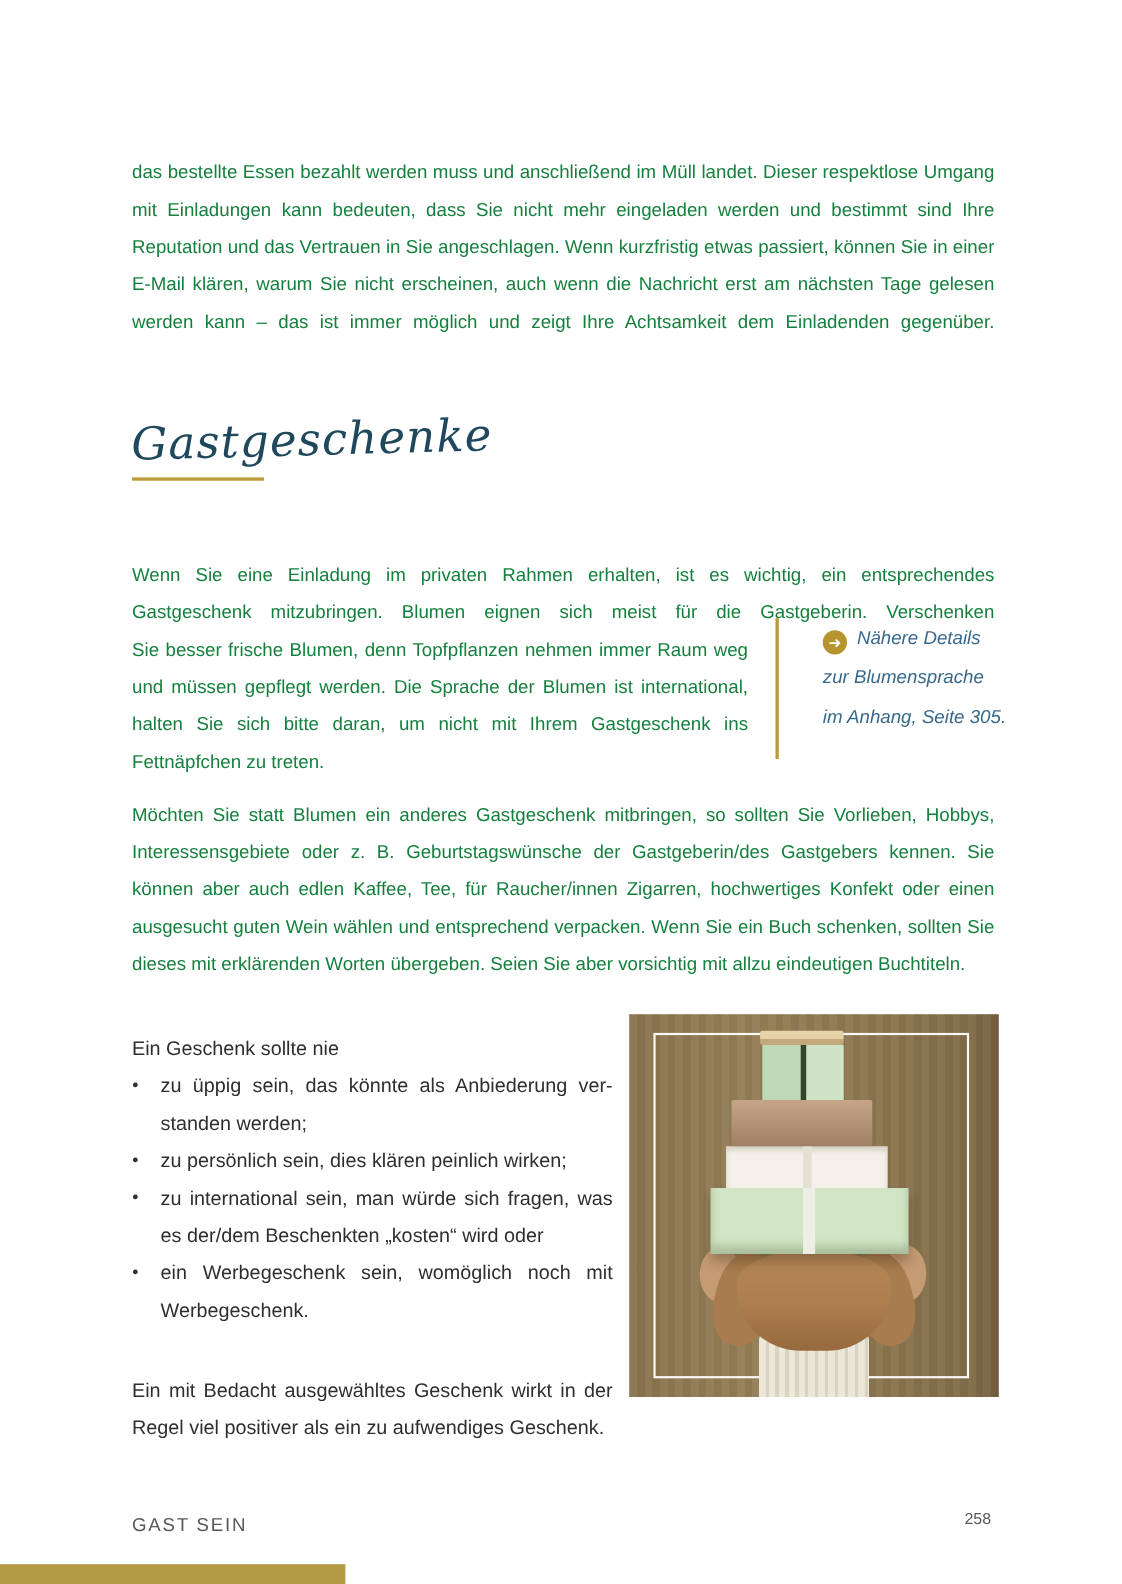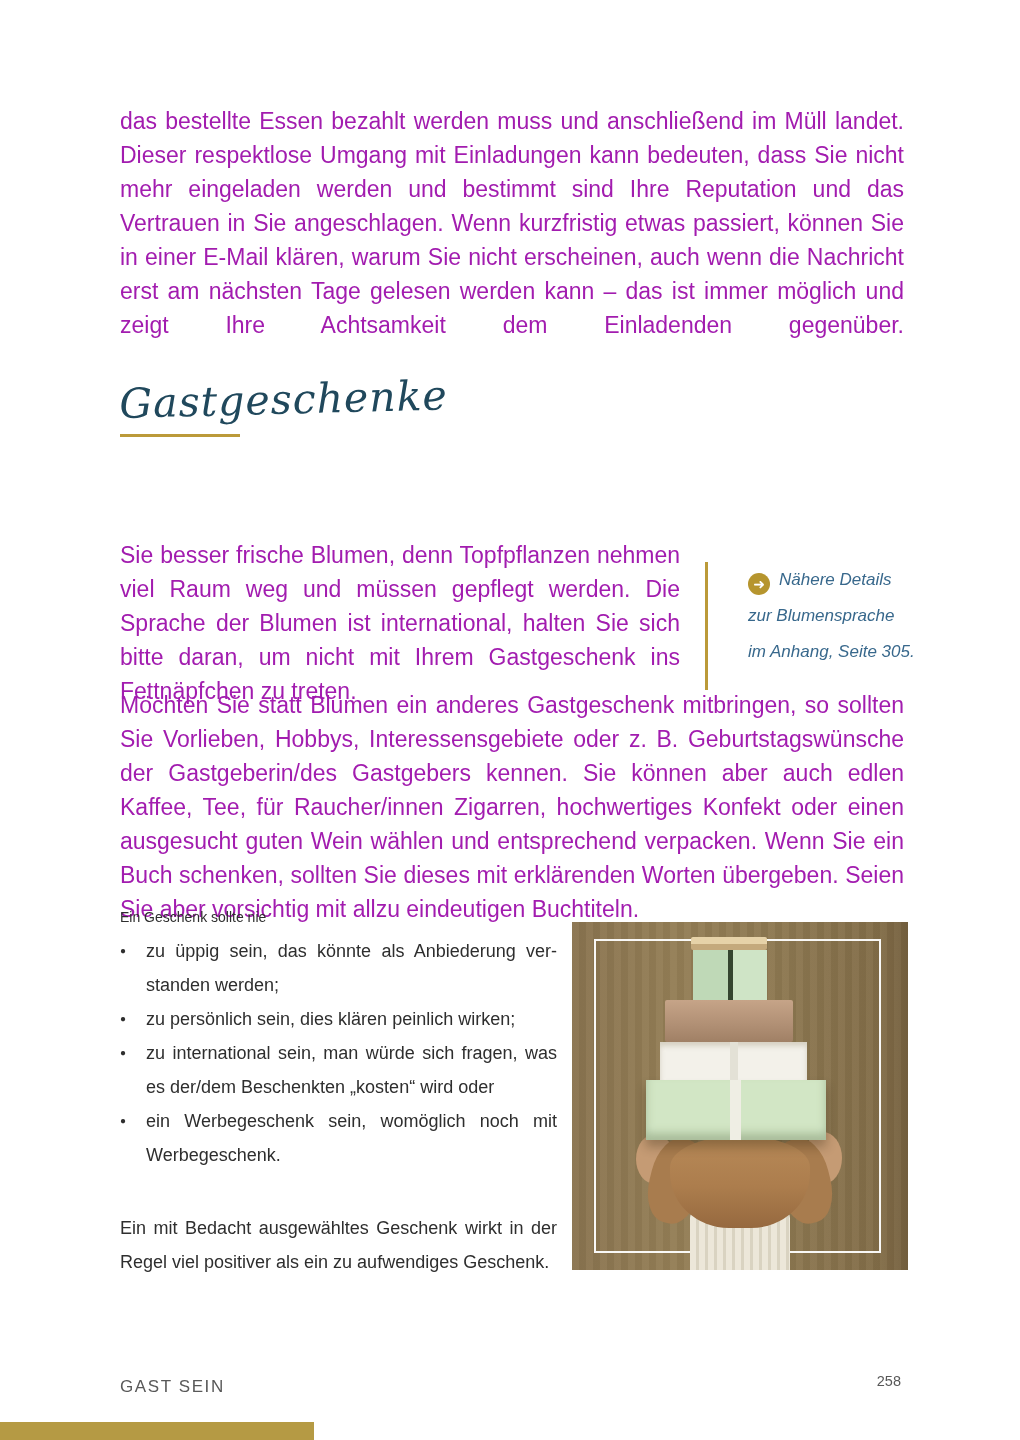--- a/index.html
+++ b/index.html
@@ -1,22 +1,22 @@
 <!DOCTYPE html>
 <html><head>
 <meta charset="utf-8">
 <style>
   html,body{margin:0;padding:0;background:#ffffff;}
   .page{
     position:relative; width:1020px; height:1440px; background:#ffffff;
     font-family:"Liberation Sans", sans-serif; color:#2e2e2e; overflow:hidden;
   }
   .para{
-    position:absolute; text-align:justify; font-size:23px; line-height:34px;
-    color:#a21caf; hyphens:manual; -webkit-hyphens:manual;
+    position:absolute; text-align:justify; font-size:17px; line-height:34px;
+    color:#15803d; hyphens:manual;margin-top:36px; -webkit-hyphens:manual;
   }
   .justify-all{ text-align-last:justify; }
 
   
   .heading-block{ position:absolute; left:120px; top:380px; }
   .script-heading{
     font-family:"DejaVu Serif", serif; font-style:italic;
     font-size:41px; line-height:48px; color:#20485c; letter-spacing:1px;
     transform:rotate(-1.5deg); transform-origin:left bottom;
   }
@@ -29,21 +29,21 @@
     font-style:italic; font-size:17px; line-height:36px; color:#38688c;
   }
   .note-icon{
     display:inline-block; width:22px; height:22px; border-radius:50%;
     background:#b6952e; color:#ffffff; font-style:normal; font-size:14px;
     line-height:22px; text-align:center; margin-right:9px; vertical-align:-4px;
   }
 
   
   .gift-left{ position:absolute; left:120px; top:900px; width:437px; }
-  .list-intro{ font-size:14px; line-height:34px; }
+  .list-intro{ font-size:18px; line-height:34px;margin-top:36px; }
   .gift-list{ margin:0; padding:0; list-style:none; }
   .gift-list li{ display:flex; }
   .bullet{ width:26px; flex:0 0 26px; font-size:10px; line-height:34px; color:#2e2e2e; }
   .li-text{ flex:1; text-align:justify; font-size:18px; line-height:34px; hyphens:manual; }
   .closing-para{ margin-top:39px; text-align:justify; font-size:18px; line-height:34px; hyphens:manual; }
 
   
   .photo{
     position:absolute; left:572px; top:922px; width:336px; height:348px;
     background:linear-gradient(90deg,#8a7450 0%,#947e56 30%,#8d7851 62%,#826d48 92%,#75603f 100%);
@@ -111,22 +111,23 @@
 
 <div class="page">
 
   <div class="para justify-all" style="left:120px; top:104px; width:784px;">das bestellte Essen bezahlt werden muss und anschließend im Müll landet. Dieser respekt­lose Umgang mit Einladungen kann bedeuten, dass Sie nicht mehr eingeladen werden und bestimmt sind Ihre Reputation und das Vertrauen in Sie angeschlagen. Wenn kurzfristig etwas passiert, können Sie in einer E-Mail klären, warum Sie nicht erscheinen, auch wenn die Nachricht erst am nächsten Tage gelesen werden kann – das ist immer möglich und zeigt Ihre Achtsamkeit dem Einladenden gegenüber.</div>
 
   <div class="heading-block">
     <div class="script-heading">Gastgeschenke</div>
     <div class="heading-underline"></div>
   </div>
 
+  <div class="para justify-all" style="left:120px; top:470px; width:784px;">Wenn Sie eine Einladung im privaten Rahmen erhalten, ist es wichtig, ein entsprechendes Gastgeschenk mitzubringen. Blumen eignen sich meist für die Gastgeberin. Verschenken</div>
 
-  <div class="para" style="left:120px; top:538px; width:560px;">Sie besser frische Blumen, denn Topfpflanzen nehmen viel Raum weg und müssen gepflegt werden. Die Sprache der Blumen ist international, halten Sie sich bitte daran, um nicht mit Ihrem Gast­geschenk ins Fettnäpfchen zu treten.</div>
+  <div class="para" style="left:120px; top:538px; width:560px;">Sie besser frische Blumen, denn Topfpflanzen nehmen immer Raum weg und müssen gepflegt werden. Die Sprache der Blumen ist international, halten Sie sich bitte daran, um nicht mit Ihrem Gast­geschenk ins Fettnäpfchen zu treten.</div>
 
   <div class="margin-note">
     <span class="note-icon">➜</span><span>Nähere Details zur Blumensprache im Anhang, Seite 305.</span>
   </div>
 
   <div class="para" style="left:120px; top:688px; width:784px;">Möchten Sie statt Blumen ein anderes Gastgeschenk mitbringen, so sollten Sie Vorlieben, Hobbys, Interessensgebiete oder z. B. Geburtstagswünsche der Gastgeberin/des Gastge­bers kennen. Sie können aber auch edlen Kaffee, Tee, für Raucher/innen Zigarren, hoch­wertiges Konfekt oder einen ausgesucht guten Wein wählen und entsprechend verpacken. Wenn Sie ein Buch schenken, sollten Sie dieses mit erklärenden Worten übergeben. Seien Sie aber vorsichtig mit allzu eindeutigen Buchtiteln.</div>
 
   <div class="gift-left">
     <div class="list-intro">Ein Geschenk sollte nie</div>
     <ul class="gift-list">

